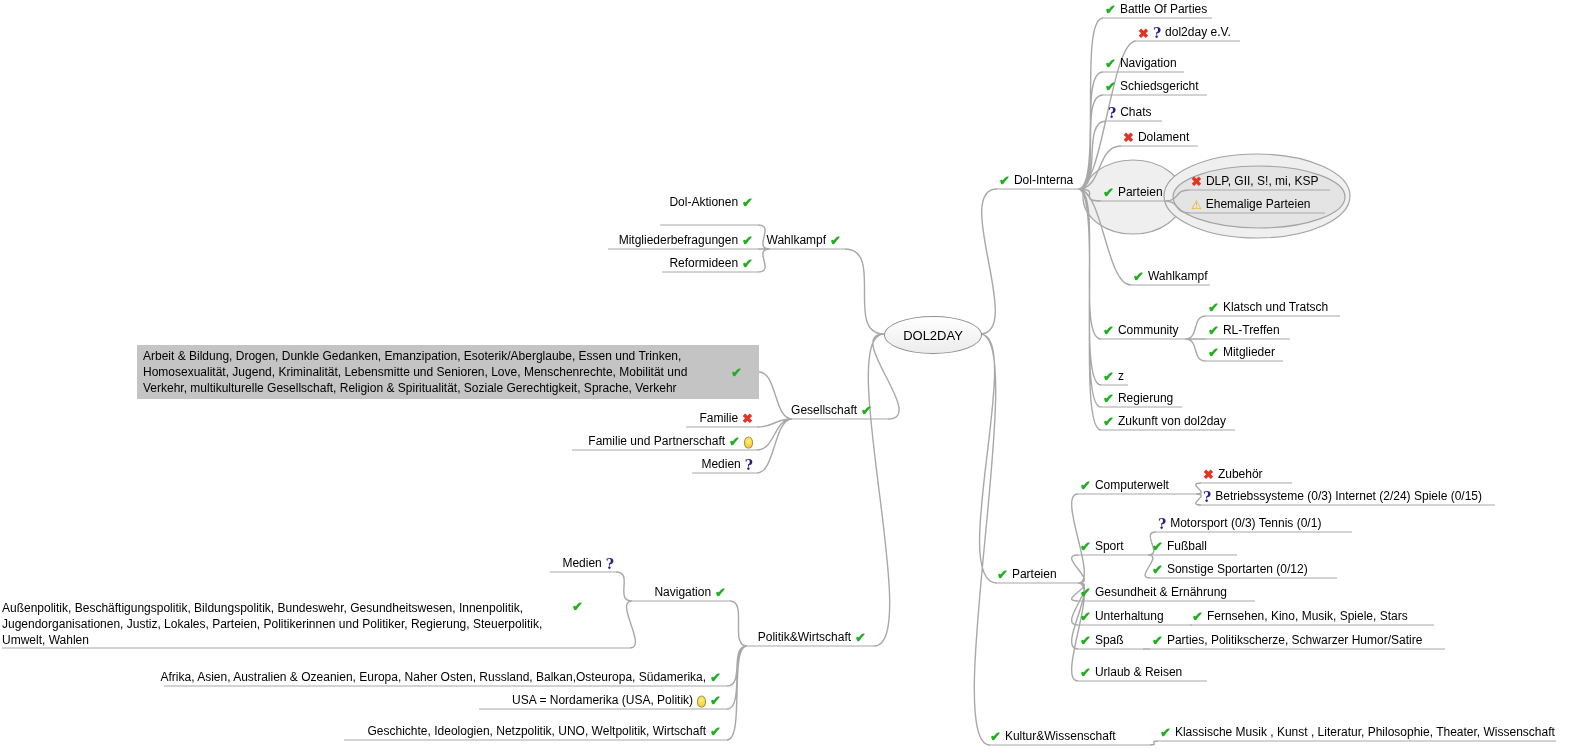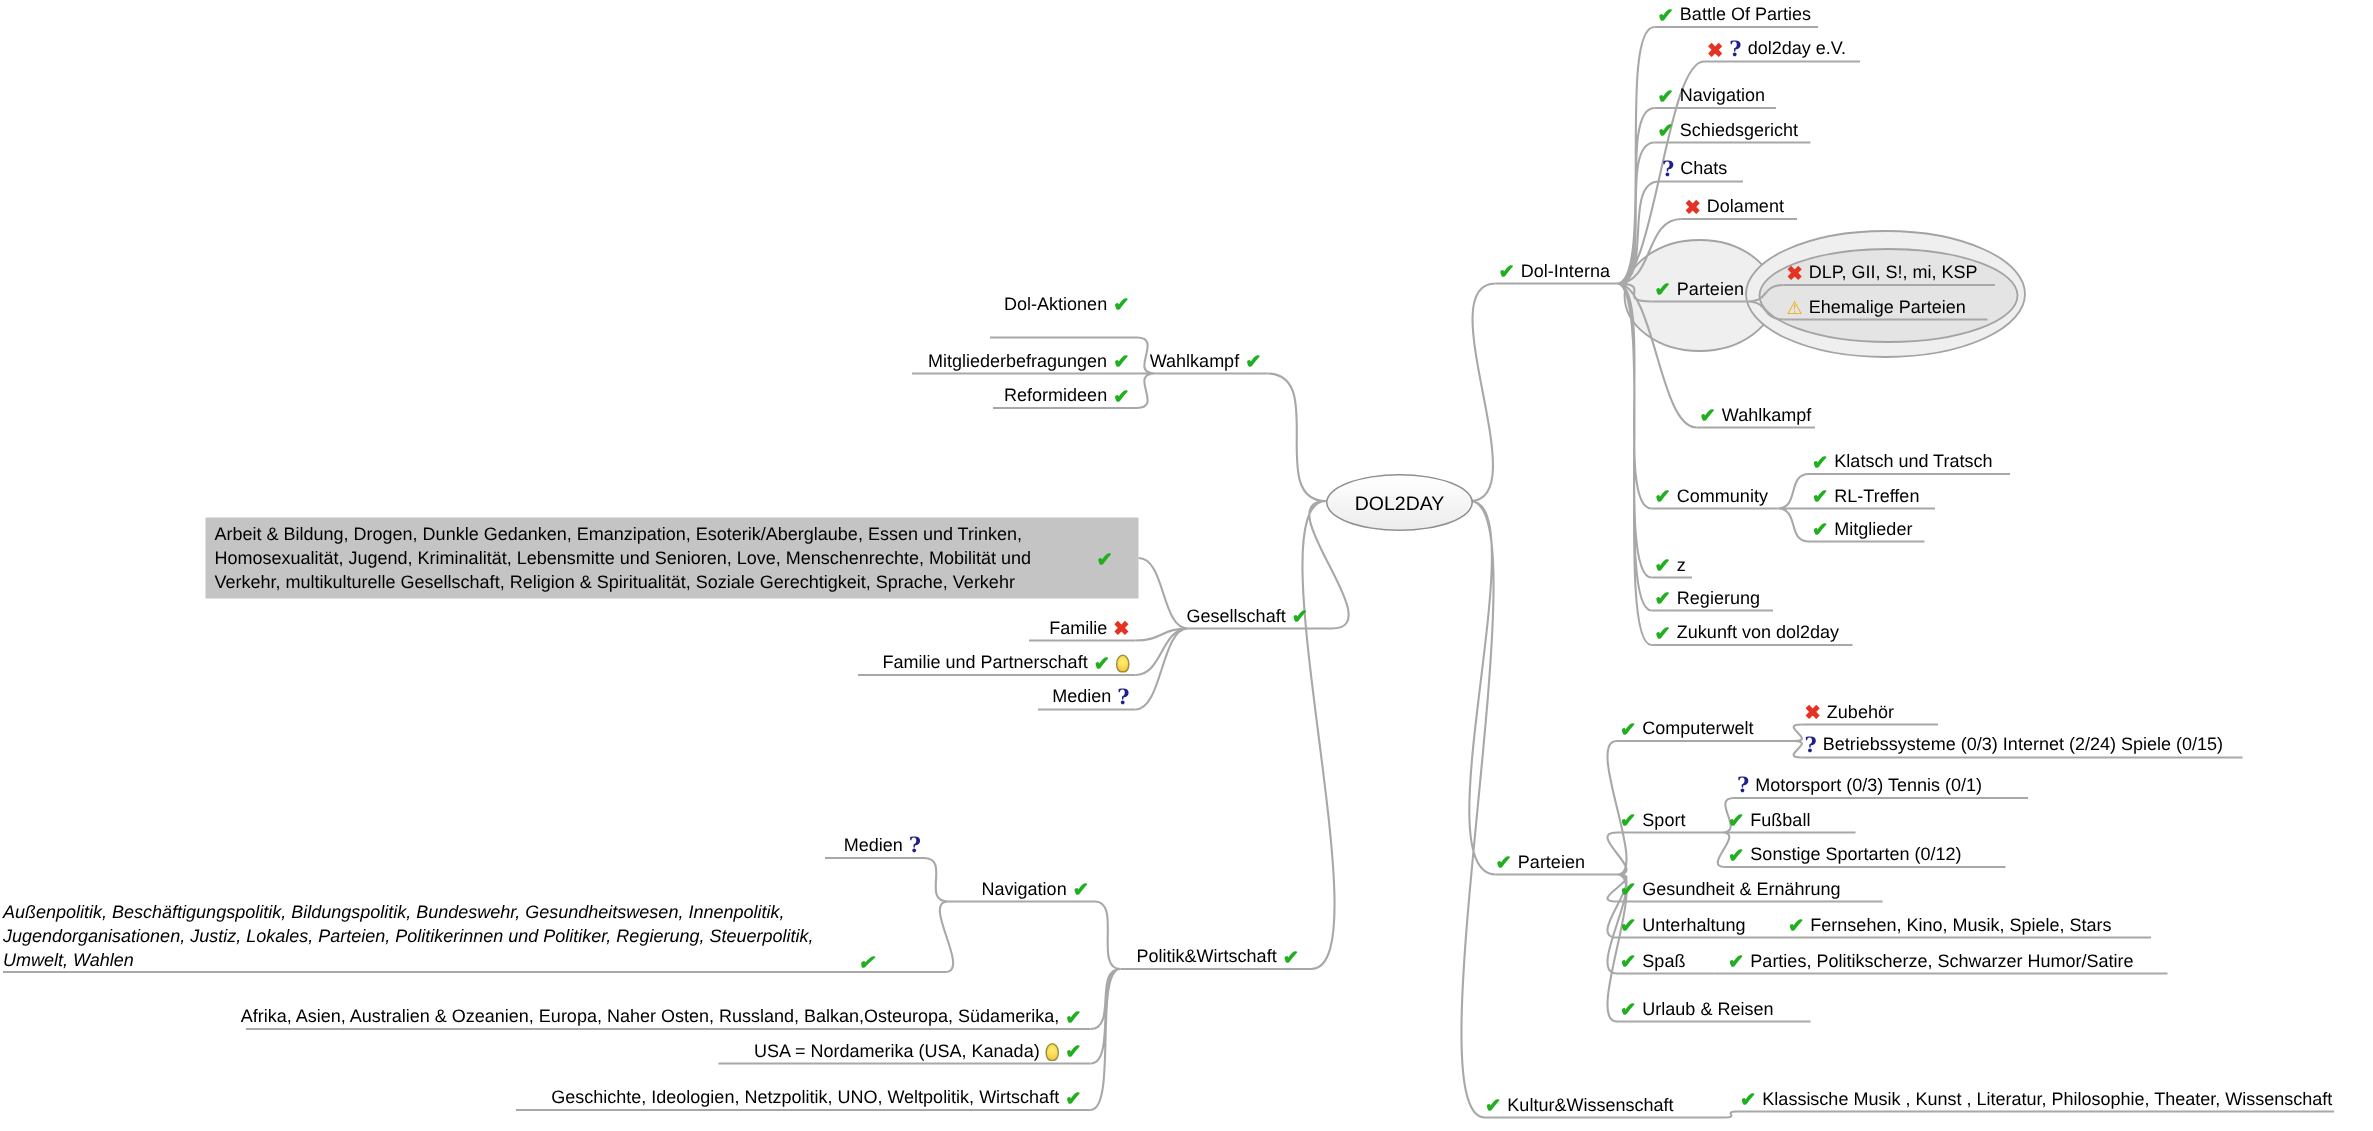--- a/index.html
+++ b/index.html
@@ -14,22 +14,22 @@
   .cross{color:#e53222;font-weight:bold;font-size:13px;}
   .question{color:#1f1f8a;font-weight:bold;font-size:14px;font-family:"DejaVu Serif",serif;}
   .warning{color:#efa900;font-size:12px;}
   .bulb{width:9px;height:12px;border-radius:50% 50% 42% 42%;
         background:radial-gradient(circle at 50% 38%,#fff176,#fbc02d);
         border:1px solid #98913f;box-sizing:border-box;}
   .box-node{position:absolute;display:flex;align-items:center;background:#c4c4c4;
             padding:3px 6px;transform:translateY(-50%);z-index:2;
             font-size:12px;line-height:16px;color:#000;box-sizing:border-box;}
   .box-node .txt{white-space:normal;}
-  .block-node{position:absolute;display:flex;align-items:flex-end;transform:translateY(-50%);
-              z-index:2;font-size:12px;line-height:16px;color:#000;box-sizing:border-box;font-style:italic;}
+  .block-node{position:absolute;display:flex;align-items:flex-start;transform:translateY(-50%);
+              z-index:2;font-size:12px;line-height:16px;color:#000;box-sizing:border-box;}
   .block-node .txt{white-space:normal;}
   .root-node{position:absolute;left:884px;top:316px;width:96px;height:36px;z-index:2;
              border:1px solid #8f8f8f;border-radius:50%;
              background:linear-gradient(#ffffff,#ececec);
              display:flex;align-items:center;justify-content:center;
              font-size:13px;color:#000;}
 </style>
 </head>
 <body>
 
@@ -183,21 +183,21 @@
   </div>
   <div class="block-node" style="left:2px;top:624px;width:626px">
     <span class="txt" style="width:552px">Außenpolitik, Beschäftigungspolitik, Bildungspolitik, Bundeswehr, Gesundheitswesen, Innenpolitik, Jugendorganisationen, Justiz, Lokales, Parteien, Politikerinnen und Politiker, Regierung, Steuerpolitik, Umwelt, Wahlen</span>
     <span class="ic check" style="margin-left:18px">✔</span>
   </div>
   <div class="node" style="right:859px;top:678px">
     <span class="lbl">Afrika, Asien, Australien &amp; Ozeanien, Europa,  Naher Osten,  Russland, Balkan,Osteuropa, Südamerika,</span>
     <span class="ic check">✔</span>
   </div>
   <div class="node" style="right:859px;top:701px">
-    <span class="lbl">USA = Nordamerika (USA, Kanada)</span>
+    <span class="lbl">USA = Nordamerika (USA, Politik)</span>
     <span class="ic bulb"></span>
     <span class="ic check">✔</span>
   </div>
   <div class="node" style="right:859px;top:732px">
     <span class="lbl">Geschichte, Ideologien, Netzpolitik, UNO, Weltpolitik, Wirtschaft</span>
     <span class="ic check">✔</span>
   </div>
 
   <div class="node" style="left:995px;top:575px">
     <span class="ic check">✔</span>

